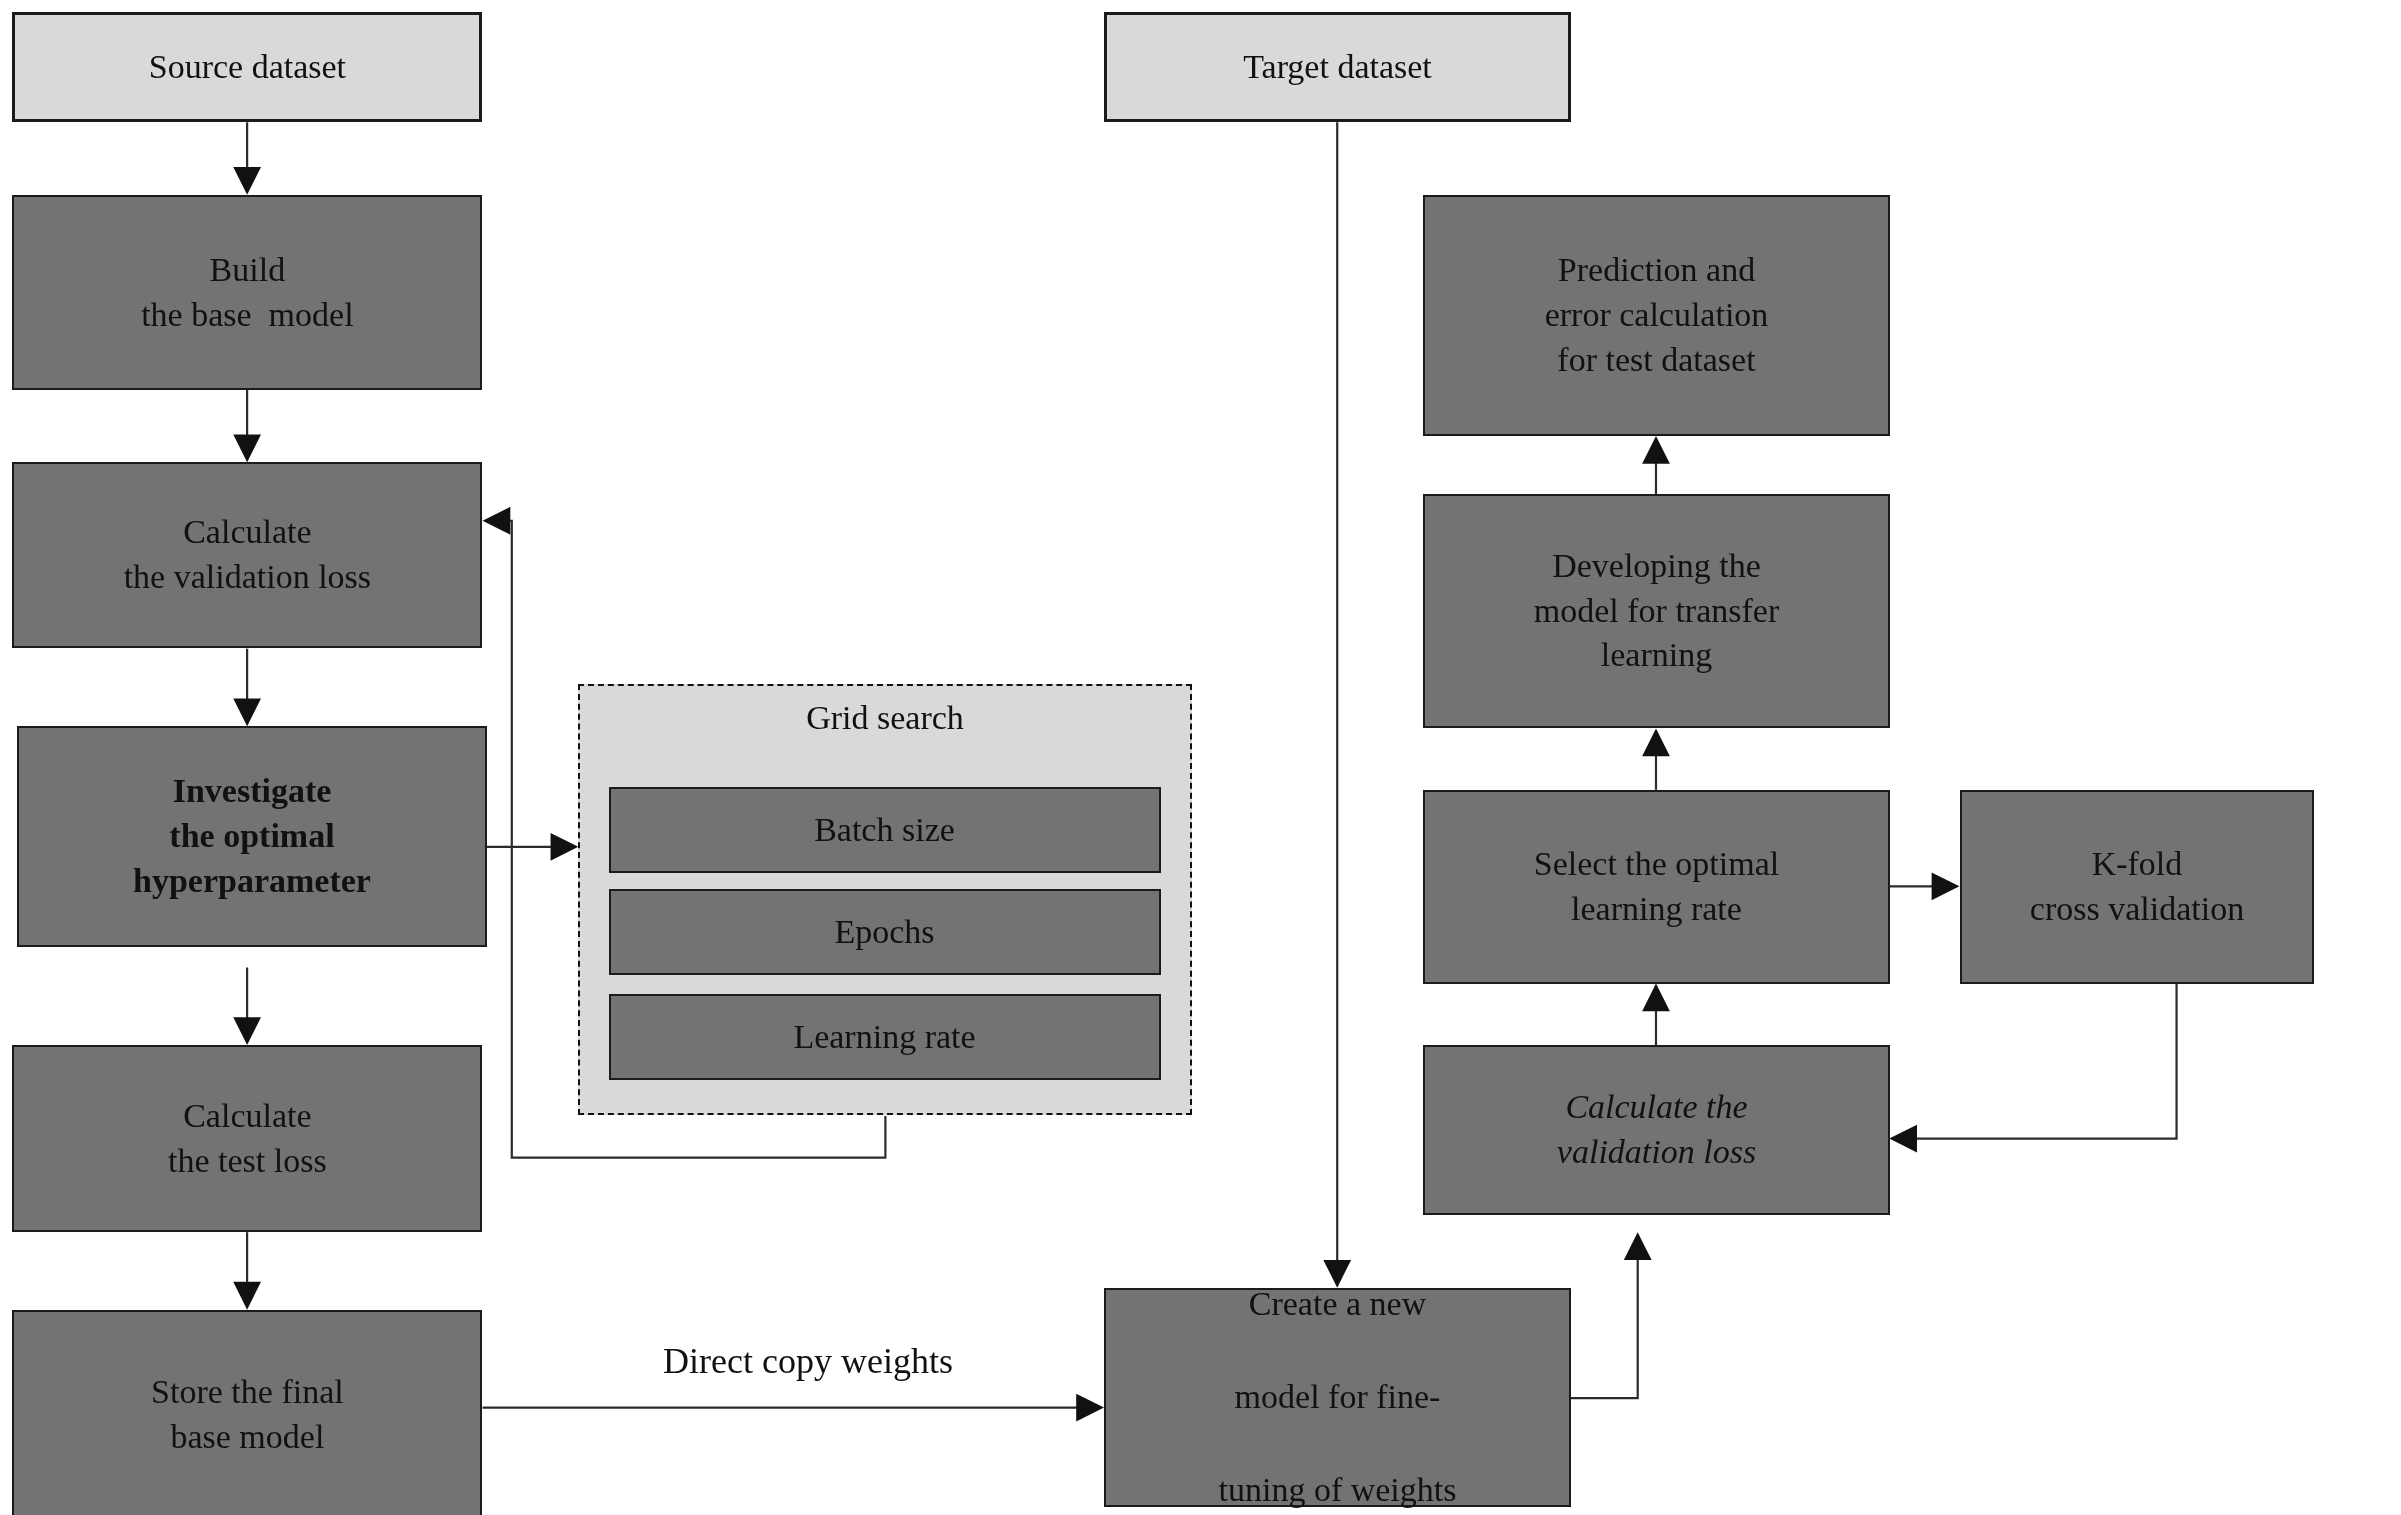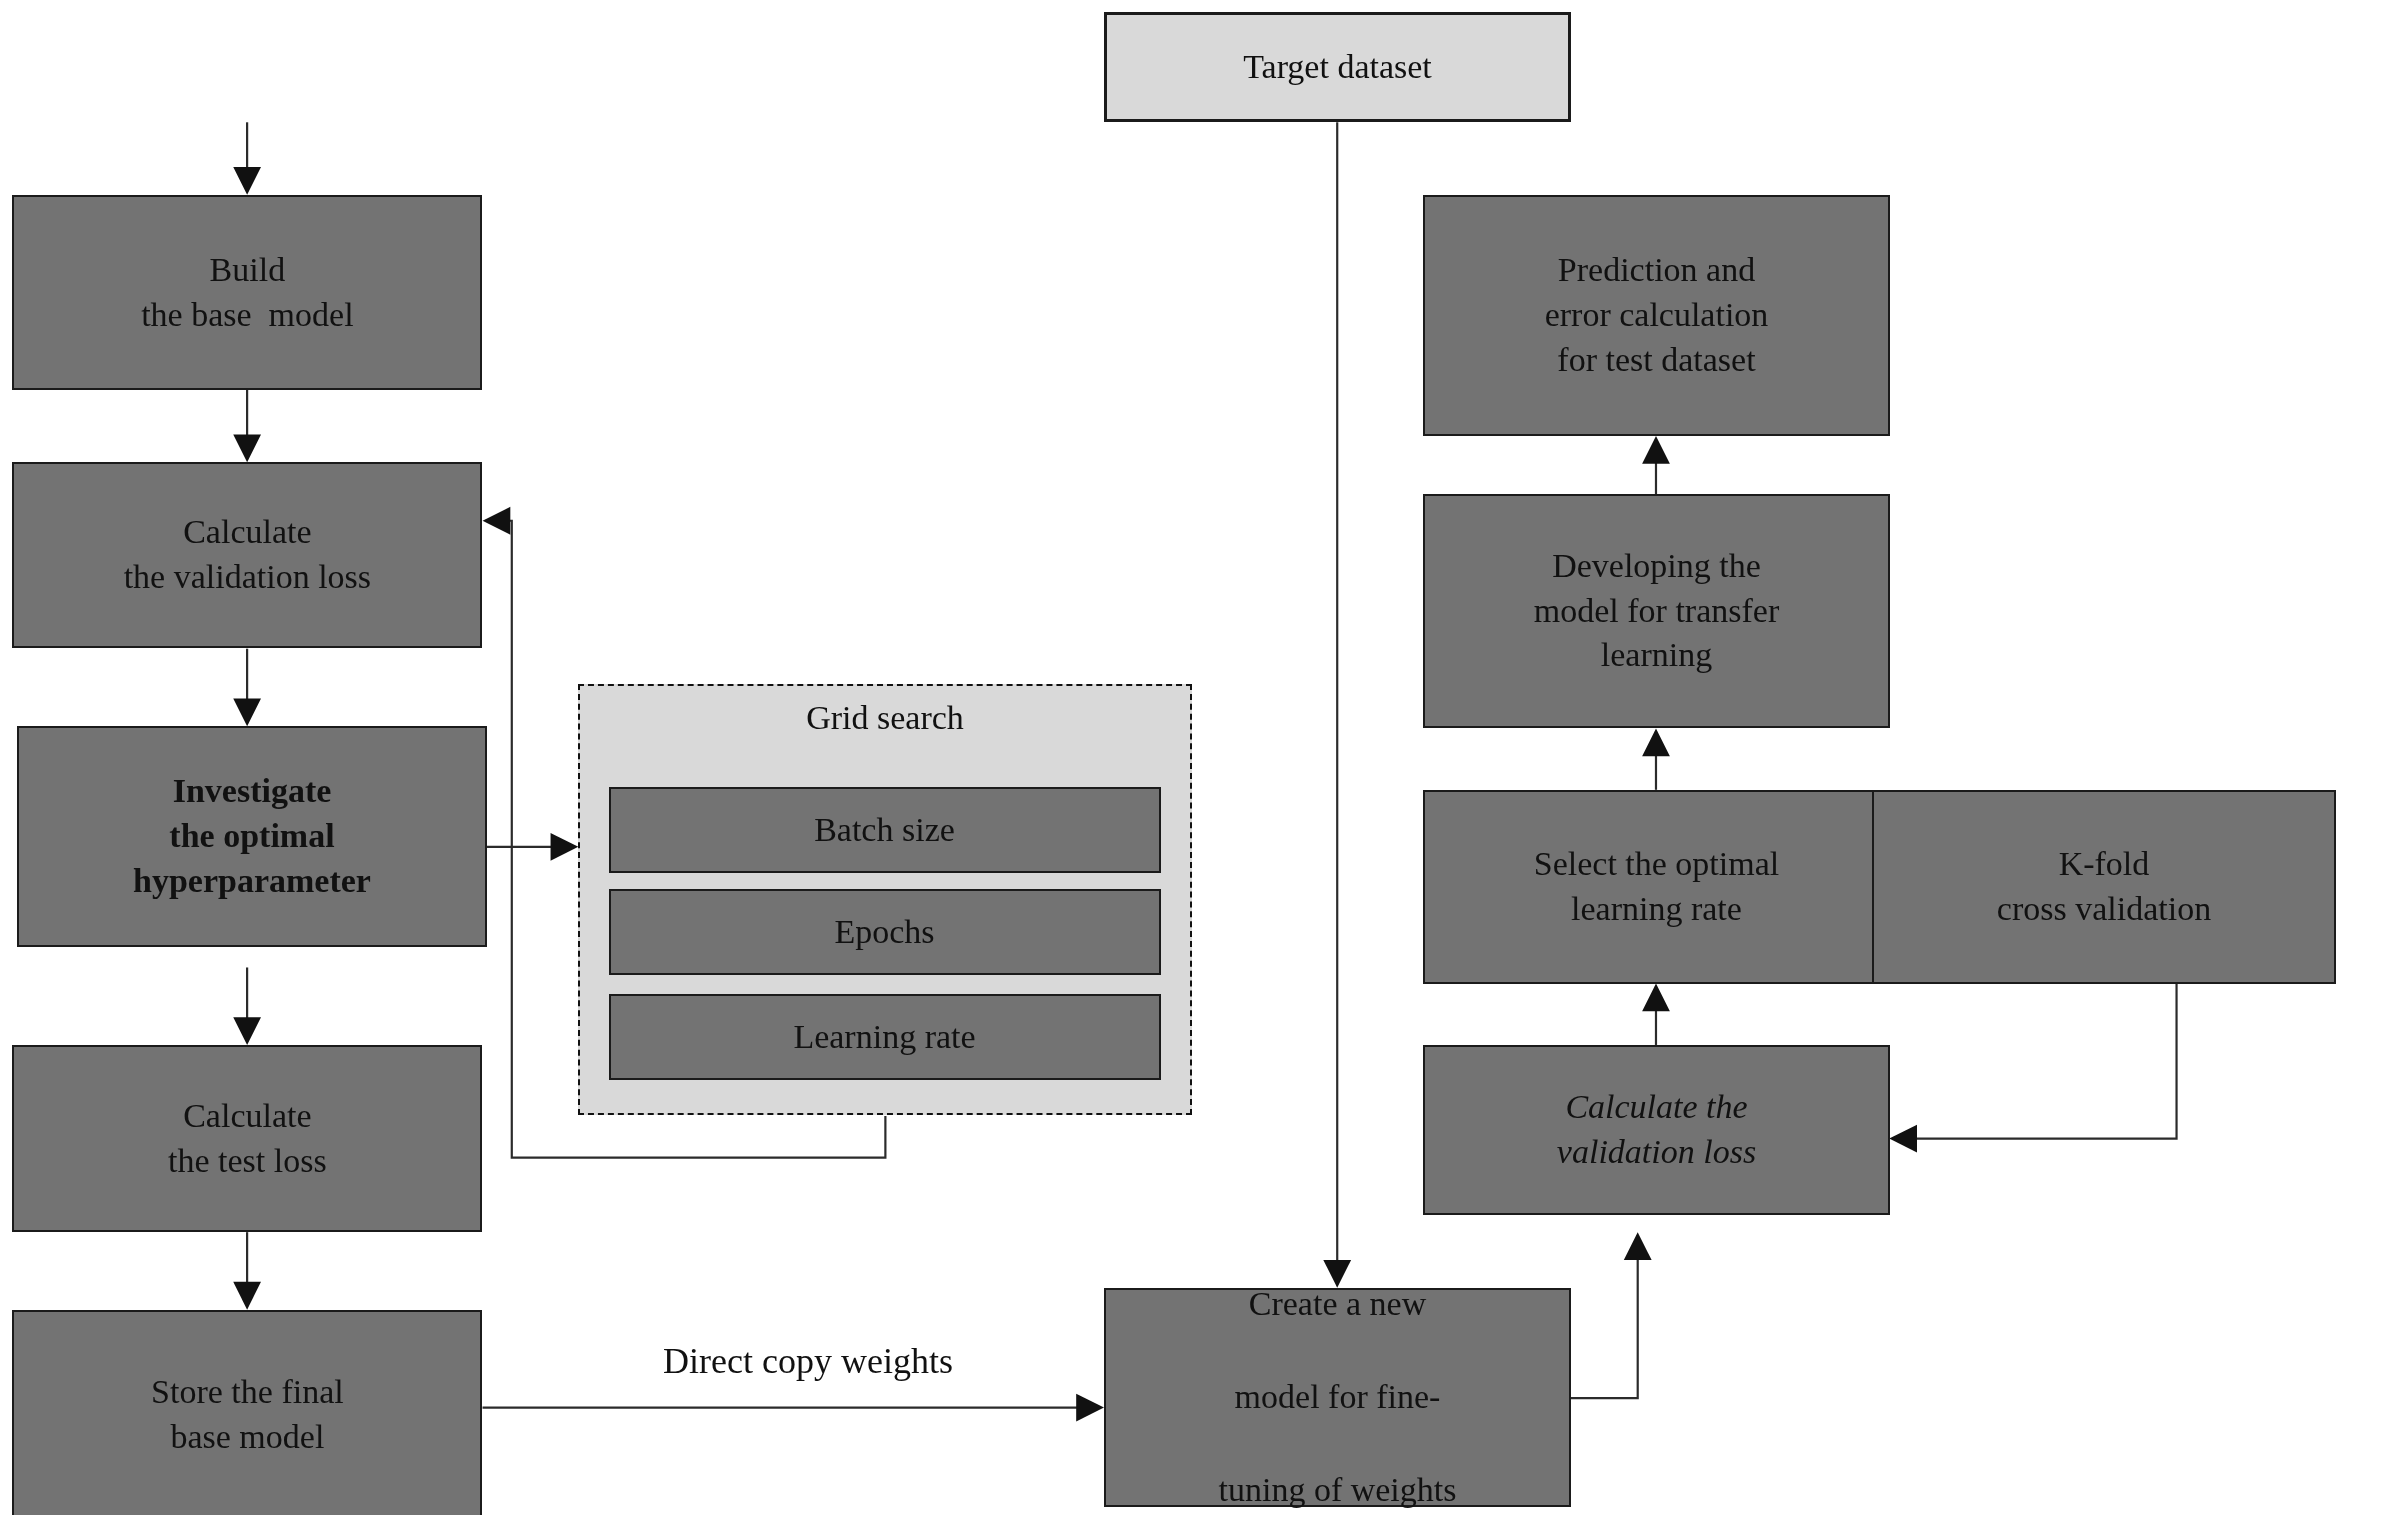--- a/index.html
+++ b/index.html
@@ -23,21 +23,21 @@
   #grid-search-title{position:absolute;left:0;top:13px;width:100%;text-align:center;font-size:34px;}
   .grid-item{position:absolute;left:28.5px;width:552px;height:86px;border-width:2.9px;}
   #grid-item-batch-size{top:101px;}
   #grid-item-epochs{top:203px;}
   #grid-item-learning-rate{top:308px;}
   
   #node-target-dataset{left:1104px;top:12.4px;width:467px;height:110px;}
   #node-prediction-error{left:1423px;top:195px;width:467px;height:241px;}
   #node-developing-model{left:1423px;top:494px;width:467px;height:234px;}
   #node-select-learning-rate{left:1423px;top:790px;width:467px;height:194px;}
-  #node-kfold{left:1872px;top:790px;width:464px;height:194px;}
+  #node-kfold{left:1960px;top:790px;width:354px;height:194px;}
   #node-calc-validation-loss-target{left:1423px;top:1045px;width:467px;height:170px;font-style:italic;}
   #node-create-new-model{left:1104px;top:1288px;width:467px;height:219px;gap:48px;}
   
   #label-direct-copy-weights{position:absolute;left:512px;top:1340px;width:592px;
        text-align:center;font-size:36px;}
   
   #edges{position:absolute;left:0;top:0;width:2401px;height:1516px;pointer-events:none;}
   .edge{fill:none;stroke:#2b2b2b;stroke-width:3px;}
   .head{fill:#111;stroke:none;}
 </style>
@@ -107,20 +107,23 @@
     <g>
       <line class="edge" x1="2584" y1="1212" x2="2676" y2="1212"></line>
       <polygon class="head" points="2680,1212 2642,1193 2642,1231"></polygon>
     </g>
     <g>
       <polyline class="edge" points="2977,1345 2977,1557 2588,1557"></polyline>
       <polygon class="head" points="2584,1557 2622,1538 2622,1576"></polygon>
     </g>
   </svg>
 
+  <div class="box gray" id="node-source-dataset">
+    <span class="line">Source dataset</span>
+  </div>
 
   <div class="box" id="node-build-base-model">
     <span class="line">Build</span>
     <span class="line">the base  model</span>
   </div>
 
   <div class="box" id="node-calc-validation-loss">
     <span class="line">Calculate</span>
     <span class="line">the validation loss</span>
   </div>

